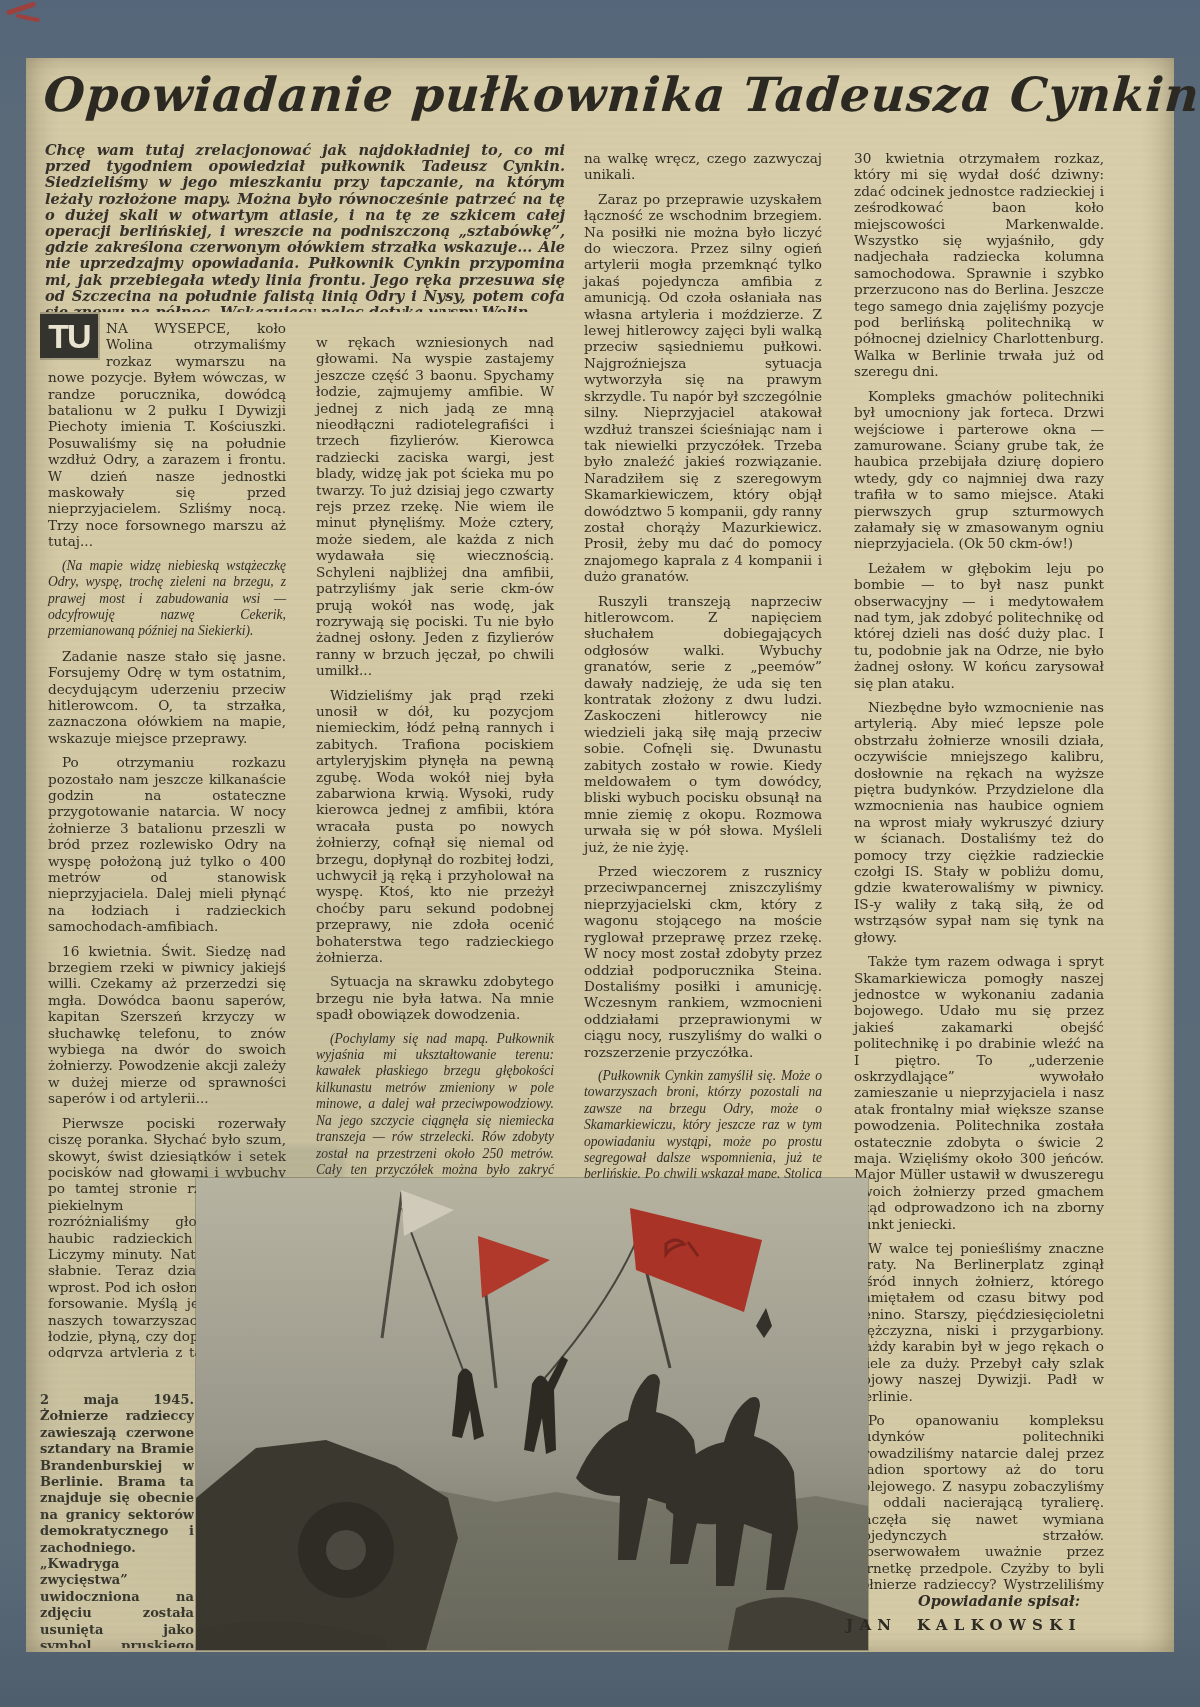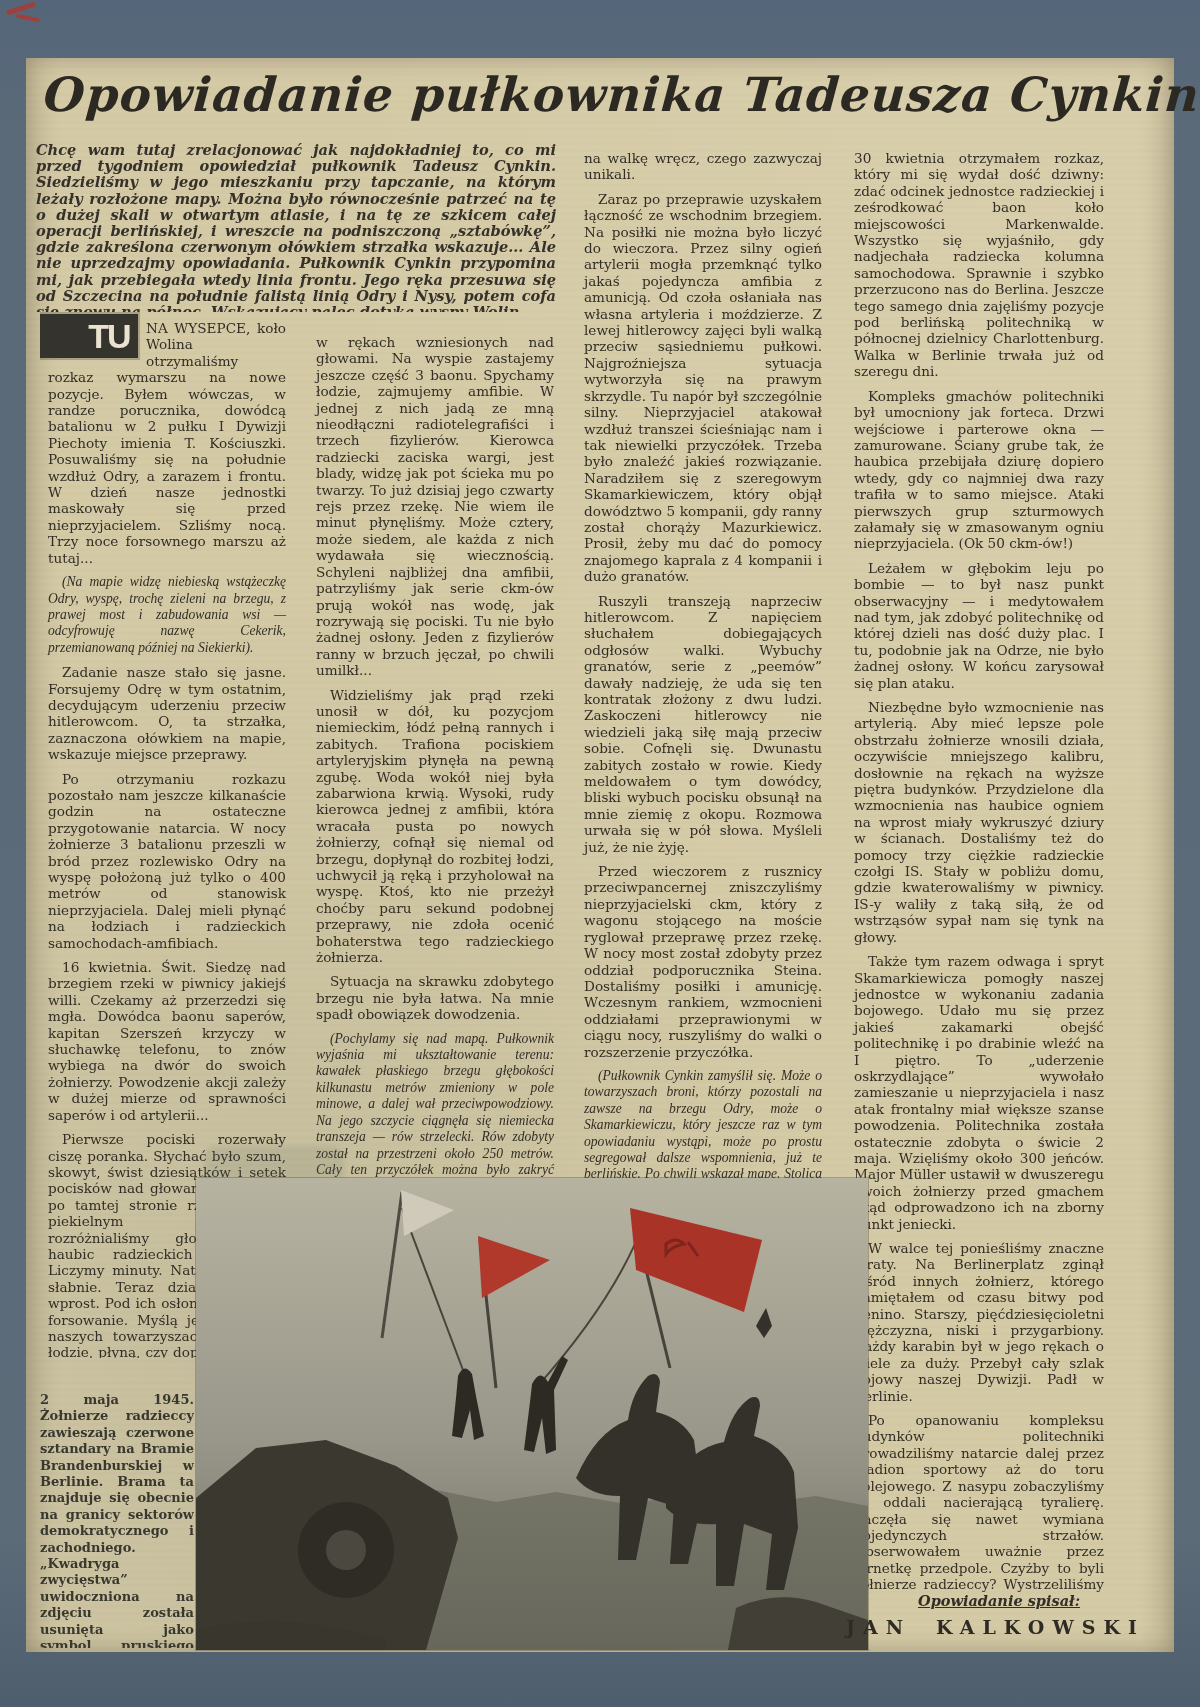--- a/index.html
+++ b/index.html
@@ -28,58 +28,58 @@
   .red-mark i:nth-child(2){left:14px;top:16px;width:24px;height:4px;transform:rotate(12deg);}
 
   .title{
     position:absolute;left:18px;top:12px;width:1112px;
     font-family:"DejaVu Serif","Liberation Serif",serif;
     font-style:italic;font-weight:bold;font-size:47px;line-height:1.05;
     color:#2c2922;letter-spacing:1px;transform:skewX(-4deg);
     white-space:nowrap;
   }
   .intro{
-    position:absolute;left:10px;top:84px;width:520px;height:170px;overflow:hidden;
+    position:absolute;left:19px;top:84px;width:520px;height:170px;overflow:hidden;
     font-style:italic;font-weight:bold;font-size:14.6px;line-height:16.2px;
     color:#35312a;text-align:justify;
   }
   .col{
     position:absolute;overflow:hidden;
     font-size:13.6px;line-height:16.4px;color:#322e26;text-align:justify;
   }
   .col p{margin:8px;text-indent:14px;}
   .col p.cont{text-indent:0;}
   .col p.ital{font-style:italic;font-family:Liberation Serif, serif;}
   #col1{left:14px;top:254px;width:254px;height:1046px;}
   #col2{left:282px;top:268px;width:254px;height:862px;}
   #col3{left:550px;top:84px;width:254px;height:1078px;}
   #col4{left:820px;top:84px;width:266px;height:1452px;}
   .dropcap{
     float:left;width:58px;height:44px;margin:2px 8px 2px 0;
     background:#35332e;color:#e8e2cf;
     font-family:"Liberation Sans","DejaVu Sans",sans-serif;
     font-weight:bold;font-size:34px;line-height:44px;text-align:center;
-    letter-spacing:-2px;box-shadow:0 0 0 2px rgba(40,38,32,0.25);padding-left:40px;
+    letter-spacing:-2px;box-shadow:0 0 0 2px rgba(40,38,32,0.25);
   }
   .photo{
     position:absolute;left:170px;top:1120px;width:672px;height:472px;
     box-shadow:inset 0 0 14px rgba(30,30,25,0.5), 0 0 0 1px rgba(70,65,50,0.35);
     overflow:hidden;
   }
   .caption{
     position:absolute;left:14px;top:1334px;width:154px;height:256px;overflow:hidden;
     font-weight:bold;font-size:13px;line-height:16.4px;color:#39382f;text-align:justify;
   }
   .credit{
     position:absolute;left:860px;top:1534px;width:226px;
-    font-style:italic;font-weight:bold;font-size:14.5px;color:#322e26;text-align:center;text-decoration:underline;
+    font-style:italic;font-weight:bold;font-size:14.5px;color:#322e26;text-align:center;
   }
   .author{
     position:absolute;left:820px;top:1558px;width:268px;
-    font-weight:bold;font-size:19px;color:#2e2b24;
+    font-weight:bold;font-size:15px;color:#2e2b24;
     letter-spacing:0.42em;word-spacing:0.55em;white-space:nowrap;
   }
 </style>
 </head>
 <body>
 
 <div class="red-mark">
     <i></i>
     <i></i>
   </div>

